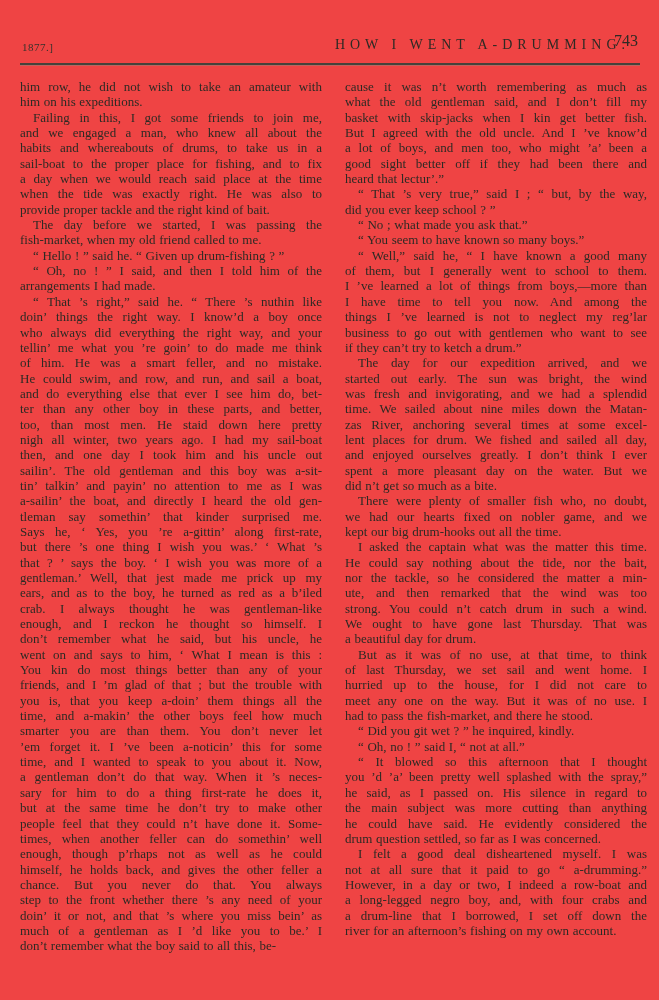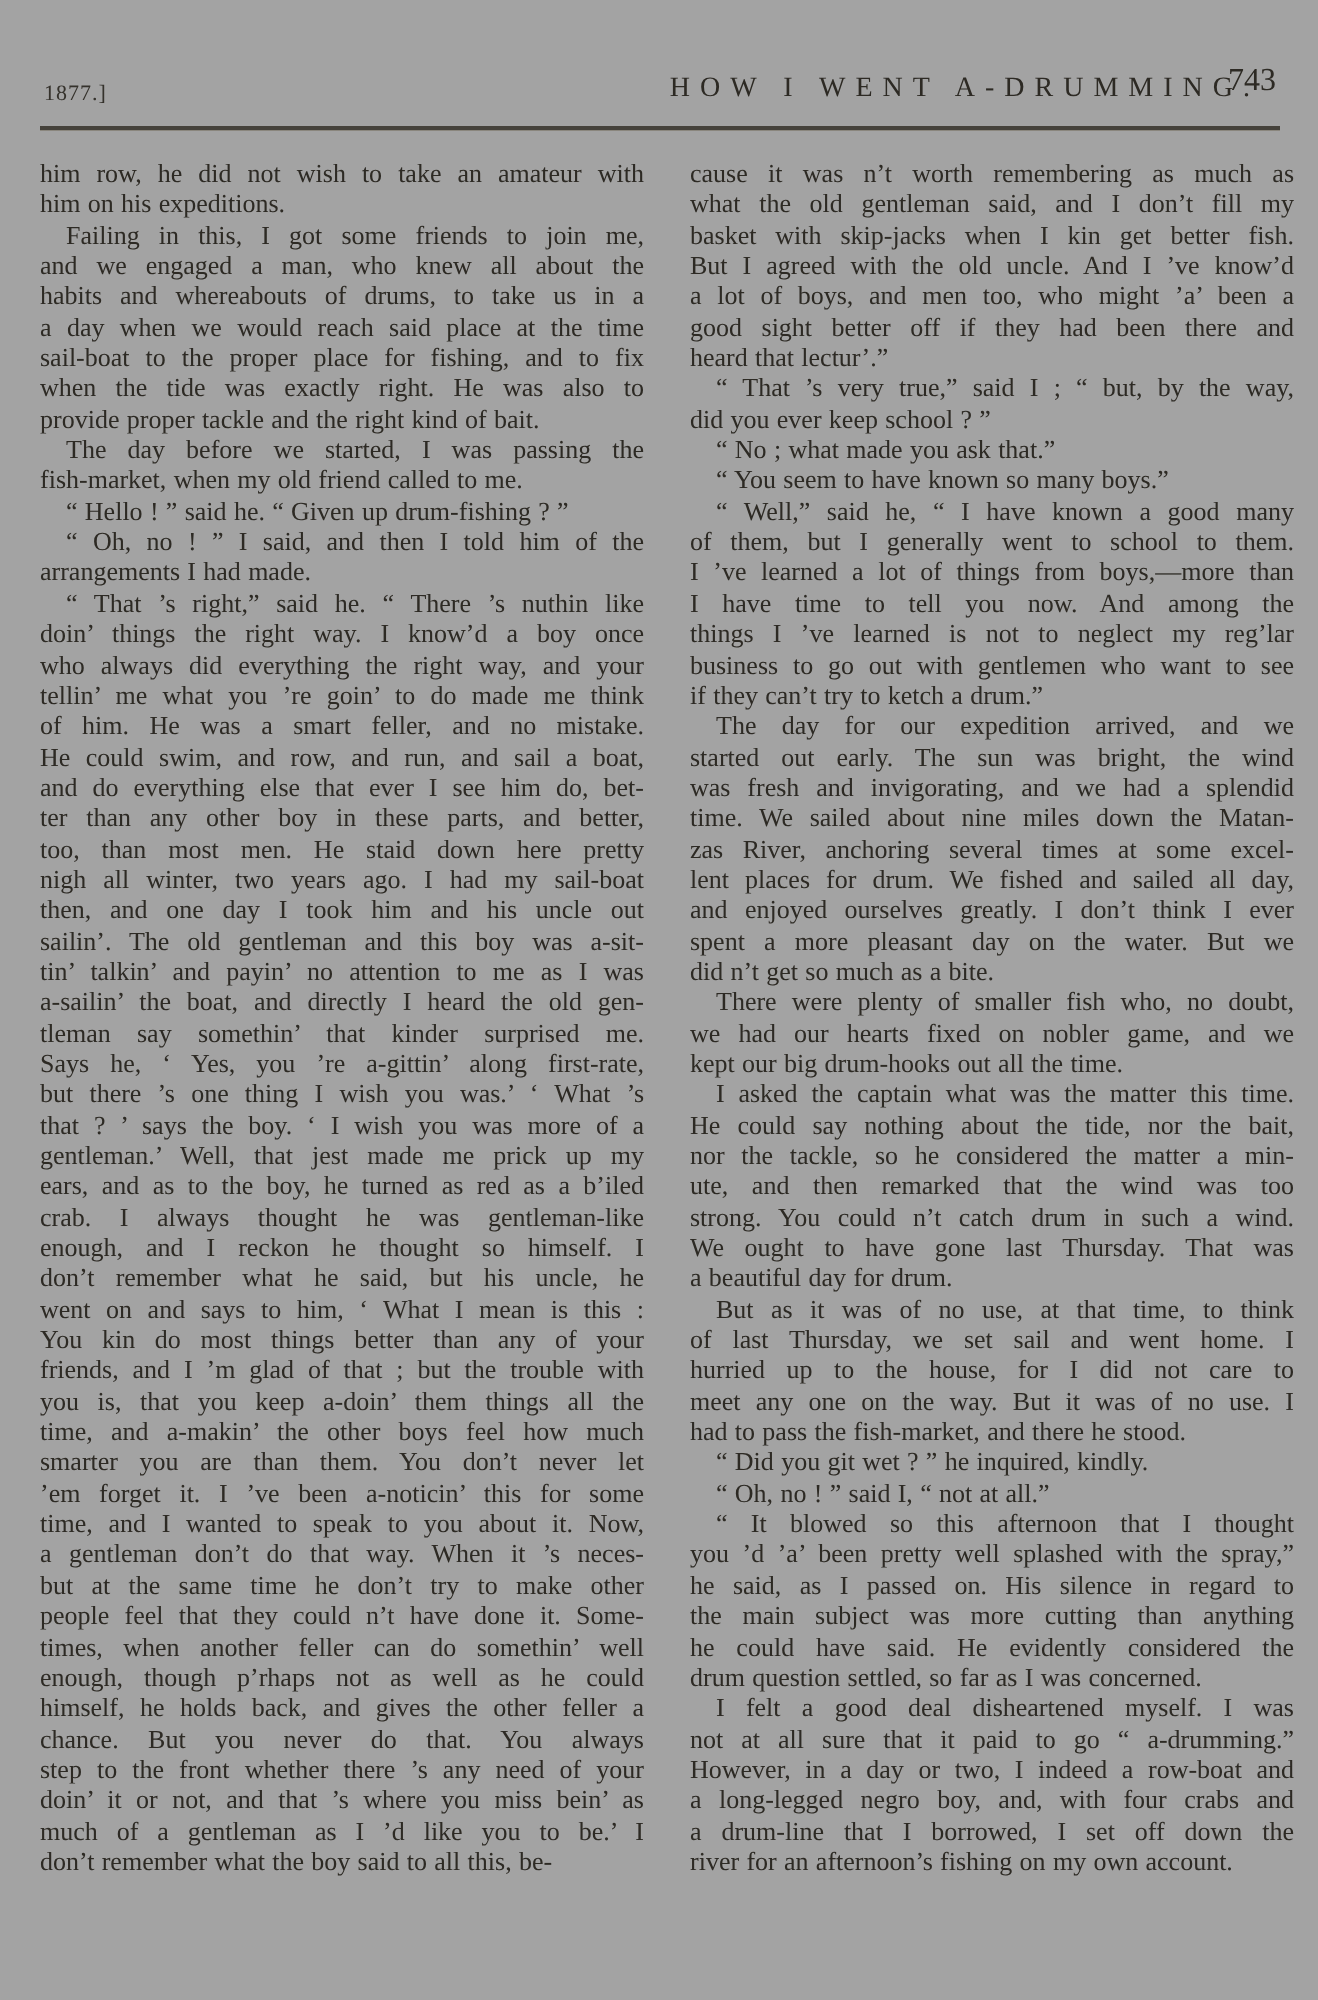--- a/index.html
+++ b/index.html
@@ -4,21 +4,21 @@
 <style>
   html, body { margin: 0; padding: 0; }
   body {
     width: 659px; height: 1000px;
     background: #f7f6f3;
     font-family: "Liberation Serif", "DejaVu Serif", serif;
   }
   .page {
     position: relative;
     width: 659px; height: 1000px;
-    background: #a3a3a3;
+    background: #ef4444;
     color: #2d2a24;
     overflow: hidden;
   }
   .header-year {
     position: absolute; left: 22px; top: 41px;
     font-size: 11px; letter-spacing: 0.5px; color: #35322c;
   }
   .header-title {
     position: absolute; left: 0; top: 37px; width: 630px;
     text-align: right;
@@ -61,22 +61,22 @@
   <div class="columns">
     <div class="col" id="col-left">
         <div>
           <div class="line">him row, he did not wish to take an amateur with</div>
           <div class="line para-end">him on his expeditions.</div>
         </div>
         <div>
           <div class="line para-start">Failing in this, I got some friends to join me,</div>
           <div class="line">and we engaged a man, who knew all about the</div>
           <div class="line">habits and whereabouts of drums, to take us in a</div>
+          <div class="line">sail-boat to the proper place for fishing, and to fix</div>
           <div class="line">a day when we would reach said place at the time</div>
-          <div class="line">sail-boat to the proper place for fishing, and to fix</div>
           <div class="line">when the tide was exactly right.  He was also to</div>
           <div class="line para-end">provide proper tackle and the right kind of bait.</div>
         </div>
         <div>
           <div class="line para-start">The day before we started, I was passing the</div>
           <div class="line para-end">fish-market, when my old friend called to me.</div>
         </div>
         <div>
           <div class="line para-start para-end">“ Hello ! ” said he.  “ Given up drum-fishing ? ”</div>
         </div>
@@ -110,20 +110,21 @@
           <div class="line">don’t remember what he said, but his uncle, he</div>
           <div class="line">went on and says to him, ‘ What I mean is this :</div>
           <div class="line">You kin do most things better than any of your</div>
           <div class="line">friends, and I ’m glad of that ; but the trouble with</div>
           <div class="line">you is, that you keep a-doin’ them things all the</div>
           <div class="line">time, and a-makin’ the other boys feel how much</div>
           <div class="line">smarter you are than them.  You don’t never let</div>
           <div class="line">’em forget it.  I ’ve been a-noticin’ this for some</div>
           <div class="line">time, and I wanted to speak to you about it.  Now,</div>
           <div class="line">a gentleman don’t do that way.  When it ’s neces-</div>
+          <div class="line">sary for him to do a thing first-rate he does it,</div>
           <div class="line">but at the same time he don’t try to make other</div>
           <div class="line">people feel that they could n’t have done it.  Some-</div>
           <div class="line">times, when another feller can do somethin’ well</div>
           <div class="line">enough, though p’rhaps not as well as he could</div>
           <div class="line">himself, he holds back, and gives the other feller a</div>
           <div class="line">chance.   But you never do that.   You always</div>
           <div class="line">step to the front whether there ’s any need of your</div>
           <div class="line">doin’ it or not, and that ’s where you miss bein’ as</div>
           <div class="line">much of a gentleman as I ’d like you to be.’  I</div>
           <div class="line para-end">don’t remember what the boy said to all this, be-</div>

